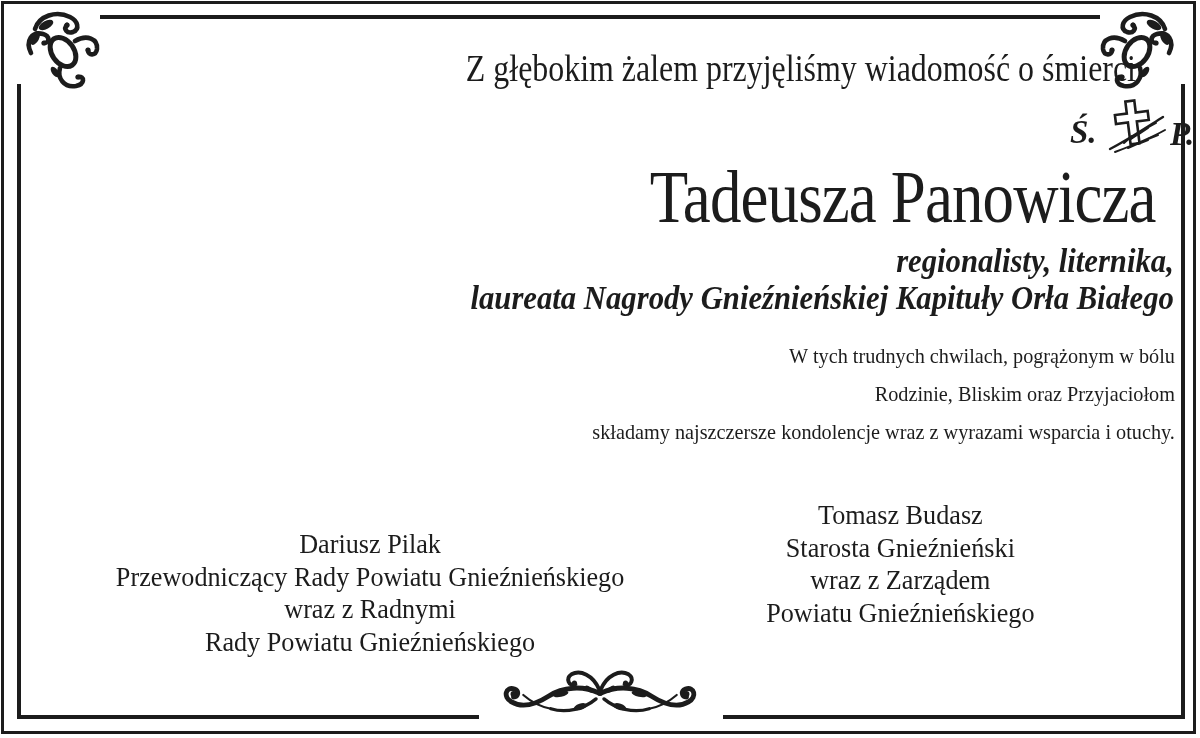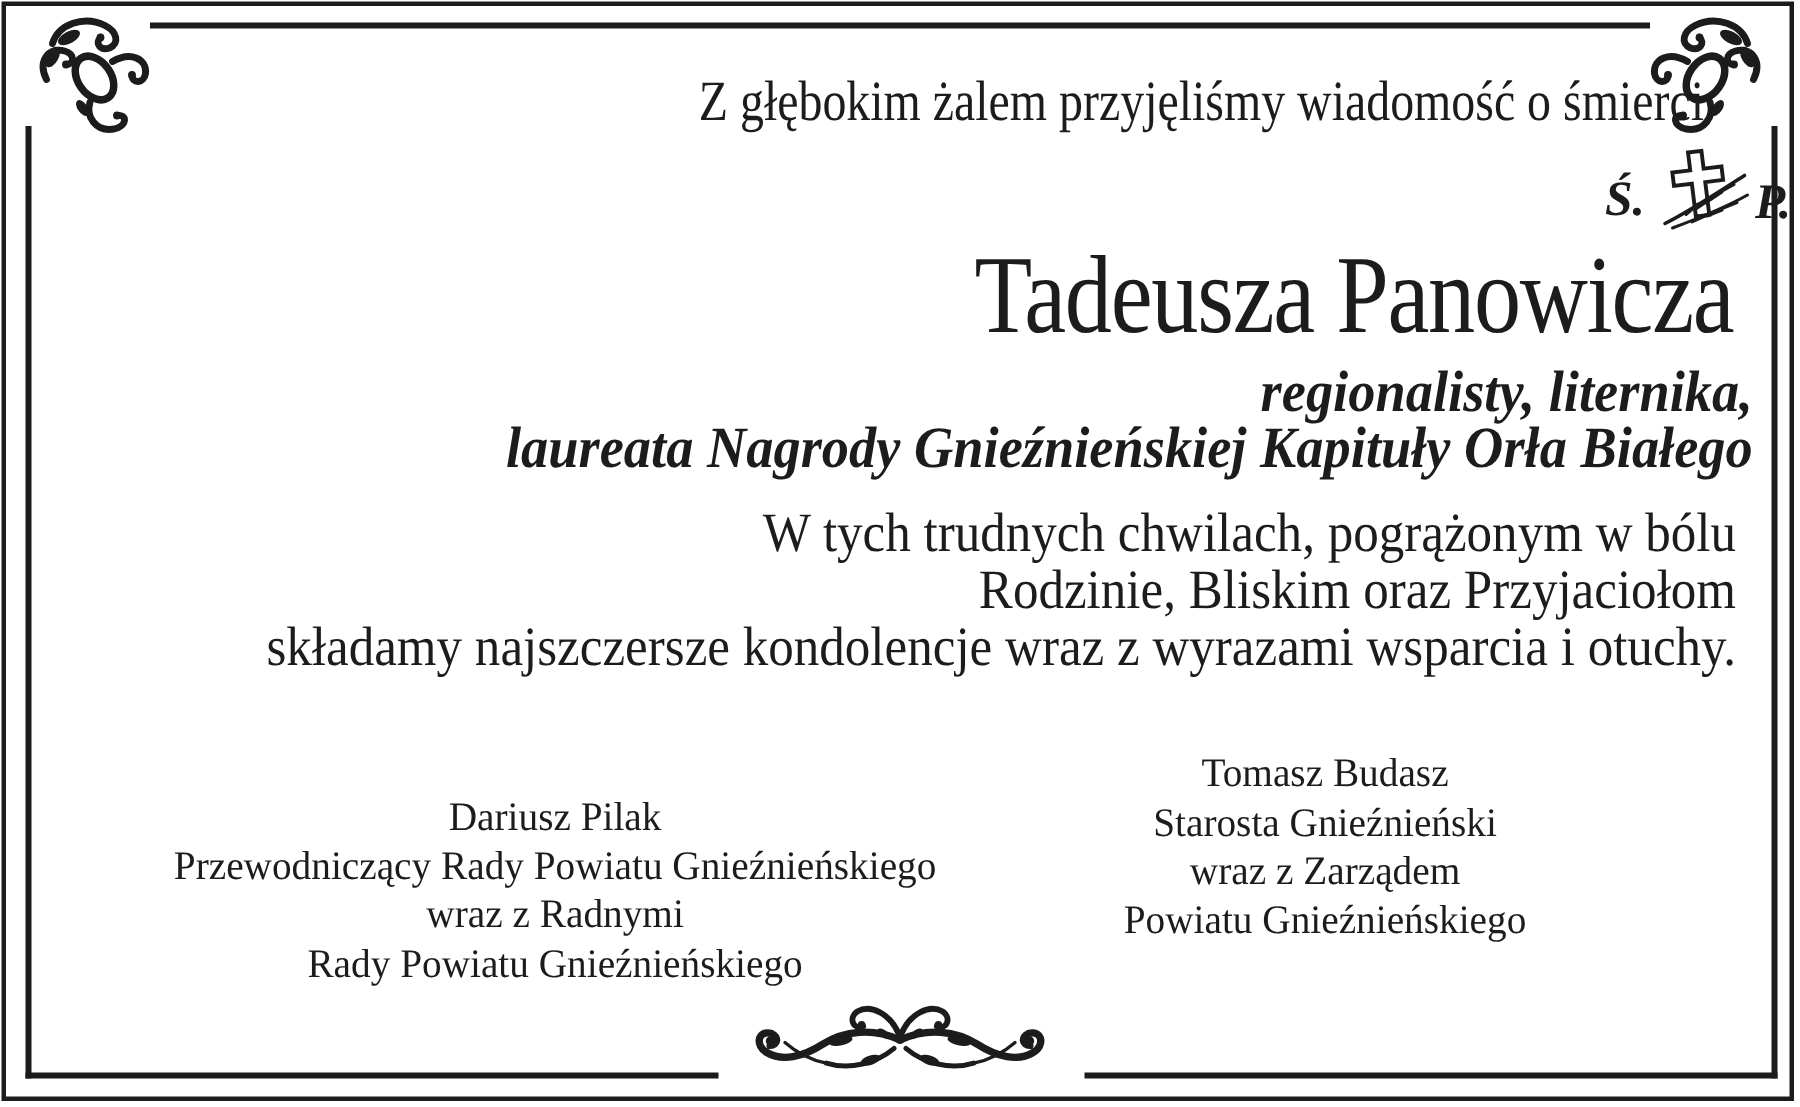--- a/index.html
+++ b/index.html
@@ -36,31 +36,31 @@
     width:236px; height:62px; color:var(--ink);
   }
   
   .txt{ position:absolute; left:0; width:100%; text-align:right; white-space:nowrap; }
   .squeeze{ display:inline-block; transform-origin:50% 0; }
   .intro-line{ top:46px; font-size:38px; }
   .intro-line .squeeze{ transform:scaleX(.84); }
   .emblem-wrap{ top:97px; }
   .deceased{ top:155px; font-size:74px; }
   .deceased .squeeze{ transform:scaleX(.85); letter-spacing:-1px; }
-  .epitaph{ top:243px; font-size:39px; font-style:italic; font-weight:bold; line-height:37px; }
+  .epitaph{ top:243px; font-size:33px; font-style:italic; font-weight:bold; line-height:37px; }
   .epitaph .squeeze{ transform:scaleX(.93); }
-  .condolence{ top:337px; font-size:37px; line-height:38px; }
+  .condolence{ top:337px; font-size:22px; line-height:38px; }
   .condolence .squeeze{ transform:scaleX(.92); }
   .signatory{
     position:absolute; top:499px; text-align:center;
     font-size:27px; line-height:32.5px; white-space:nowrap;
   }
   .signatory .squeeze{ transform:scaleX(.97); }
   .signatory-left{ left:70px; width:600px;margin-top:29px; }
-  .signatory-right{ left:633px; width:500px; }
+  .signatory-right{ left:650px; width:500px; }
   
   .sp-letter{
     font-family:"Liberation Serif","DejaVu Serif",serif;
     font-style:italic; font-weight:bold; font-size:33px;
     fill:currentColor;
   }
   .emblem-svg{ color:var(--ink); vertical-align:top; }
 </style>
 </head>
 <body>

